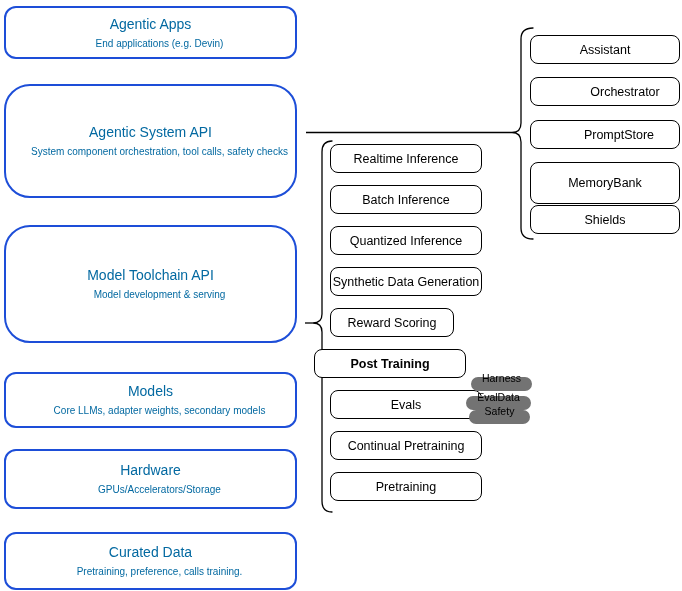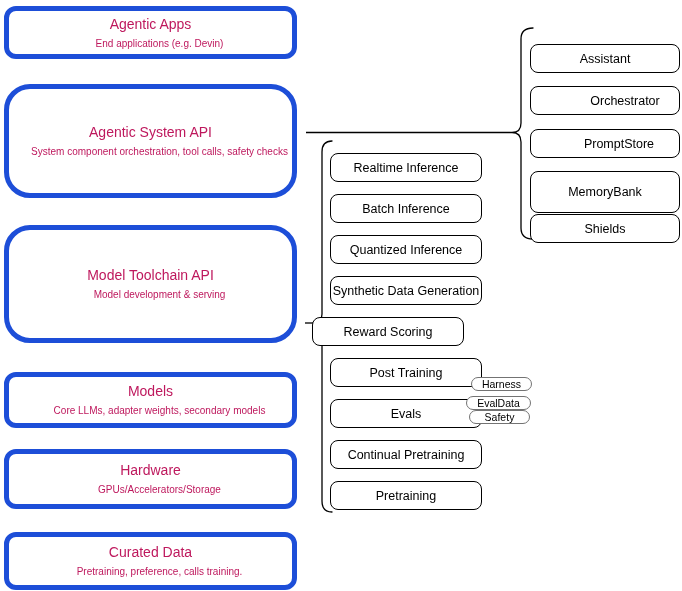--- a/index.html
+++ b/index.html
@@ -18,28 +18,28 @@
   svg.connector-layer {
     position: absolute;
     left: 0; top: 0;
     width: 682px; height: 591px;
     z-index: 0;
   }
   .node {
     position: absolute;
     box-sizing: border-box;
     background: #ffffff;
-    border: 5px solid #1d4ed8;
+    border: 2px solid #1d4ed8;
     display: flex;
     flex-direction: column;
     align-items: center;
     justify-content: center;
     text-align: center;
     z-index: 1;
-    color: #be185d;
+    color: #0369a1;
   }
   .node .node-title {
     font-size: 14px;
     line-height: 17px;
     white-space: nowrap;
   }
   .node .node-subtitle {
     font-size: 10px;
     line-height: 12px;
     margin-top: 5px;
@@ -53,51 +53,50 @@
     border: 1px solid #000000;
     border-radius: 8px;
     display: flex;
     align-items: center;
     justify-content: center;
     text-align: center;
     font-size: 12.5px;
     white-space: nowrap;
     z-index: 1;
     color: #000000;
-    margin-top: 9px;
   }
   .tag {
     position: absolute;
     box-sizing: border-box;
     background: #ffffff;
-    border: 1px solid #737373;
+    border: 7px solid #737373;
     border-radius: 8px;
     display: flex;
-    align-items: flex-start;
+    align-items: flex-end;
     justify-content: center;
     text-align: center;
     font-size: 10.5px;
     white-space: nowrap;
     z-index: 2;
     color: #000000;
   }
   
   .l1 { left: 4px;  top: 6px;   width: 293px; height: 53px;  border-radius: 12px; }
   .l2 { left: 4px;  top: 84px;  width: 293px; height: 114px; border-radius: 26px; text-align: right; }
   .l3 { left: 4px;  top: 225px; width: 293px; height: 118px; border-radius: 26px; }
   .l4 { left: 4px;  top: 372px; width: 293px; height: 56px;  border-radius: 12px; }
   .l5 { left: 4px;  top: 449px; width: 293px; height: 60px;  border-radius: 12px; }
   .l6 { left: 4px;  top: 532px; width: 293px; height: 58px;  border-radius: 12px; }
   
   .m1 { left: 330px; top: 144px; width: 152px; height: 29px; }
   .m2 { left: 330px; top: 185px; width: 152px; height: 29px; }
   .m3 { left: 330px; top: 226px; width: 152px; height: 29px; }
   .m4 { left: 330px; top: 267px; width: 152px; height: 29px; }
-  .m5 { left: 312px; top: 308px; width: 152px; height: 29px; }
-  .m6 { left: 330px; top: 349px; width: 152px; height: 29px; }
+  .m5 { left: 330px; top: 308px; width: 124px; height: 29px; }
+  .m6 { left: 314px; top: 349px; width: 152px; height: 29px; font-weight: bold; }
   .m7 { left: 330px; top: 390px; width: 152px; height: 29px; }
   .m8 { left: 330px; top: 431px; width: 152px; height: 29px; }
   .m9 { left: 330px; top: 472px; width: 152px; height: 29px; }
   
   .o1 { left: 471px; top: 377px; width: 61px; height: 14px; }
   .o2 { left: 466px; top: 396px; width: 65px; height: 14px; }
   .o3 { left: 469px; top: 410px; width: 61px; height: 14px; }
   
   .r1 { left: 530px; top: 35px;  width: 150px; height: 29px; }
   .r2 { left: 530px; top: 77px;  width: 150px; height: 29px; padding-left: 40px; }

